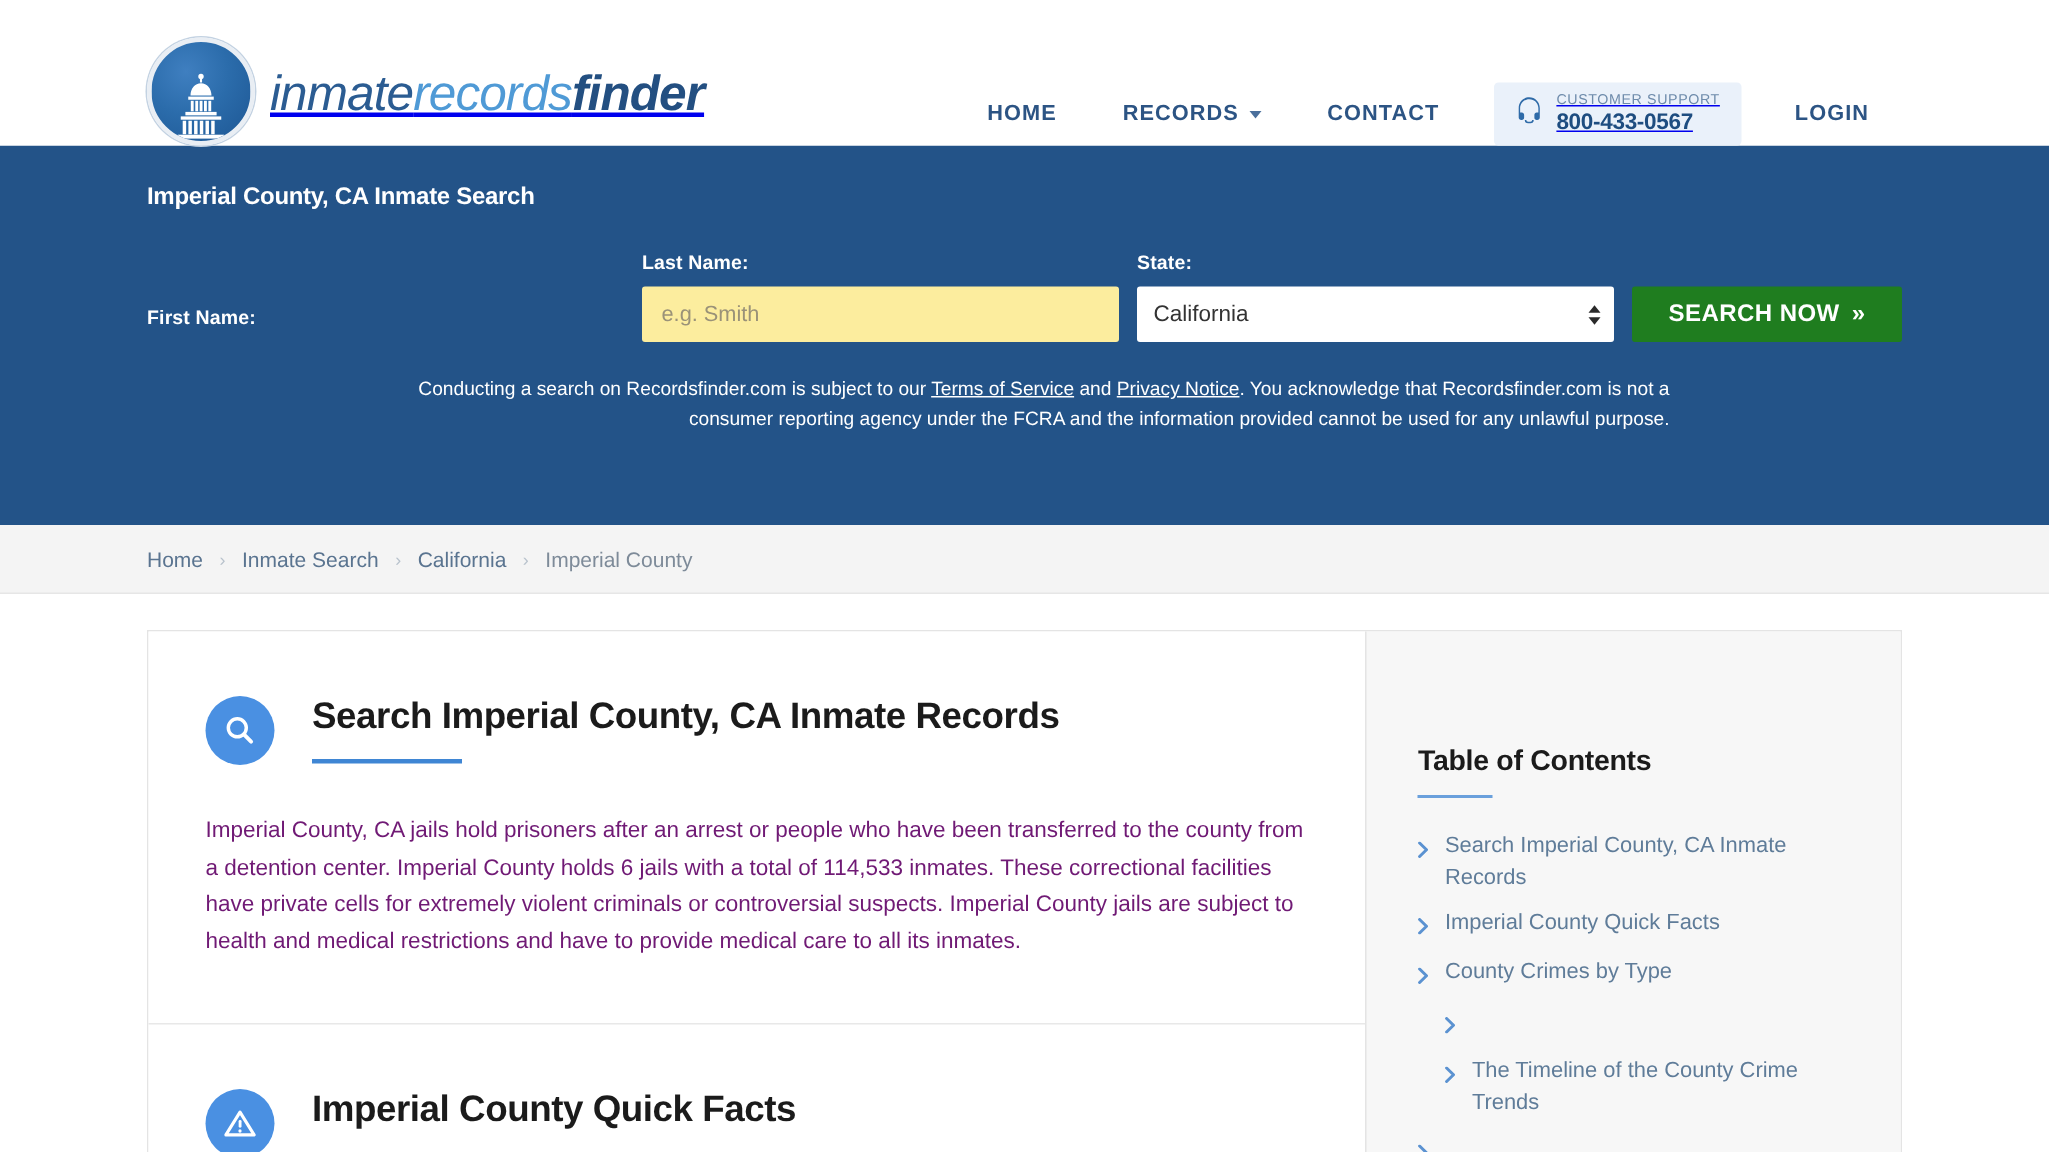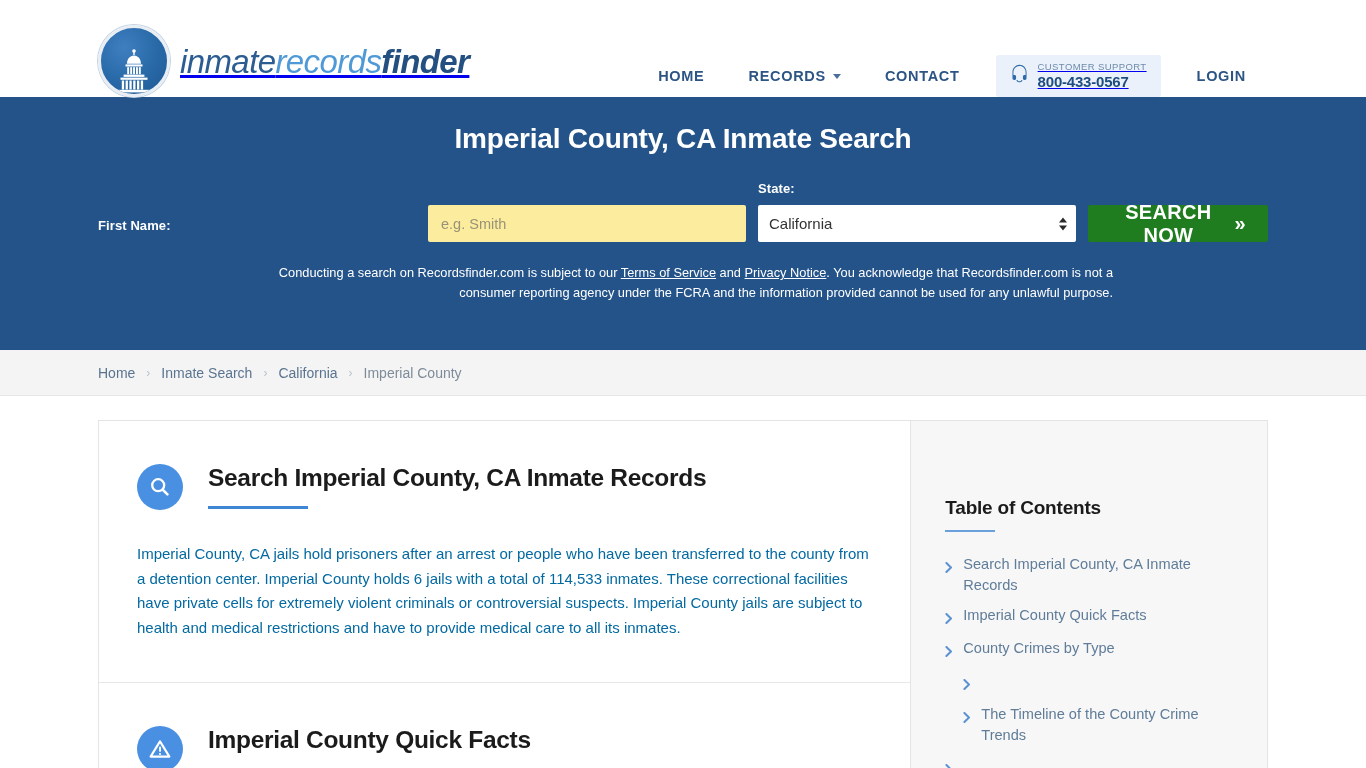--- a/index.html
+++ b/index.html
@@ -100,23 +100,23 @@
   }
 
   
   .hero {
     background: #235388;
     padding: 26px 98px 24px 98px;
     height: 253px;
   }
   .hero-title {
     color: #ffffff;
-    font-size: 28px;
+    font-size: 16px;
     font-weight: 700;
-    text-align: center;
+    text-align: left;
     letter-spacing: -0.2px;
     margin-bottom: 26px;
   }
   .search-row {
     display: flex;
     align-items: flex-end;
     gap: 12px;
   }
   .field { display: flex; flex-direction: column; }
   .f-first { width: 318px; }
@@ -163,21 +163,21 @@
   }
   .st-up, .st-dn { width: 0; height: 0; border-left: 4px solid transparent; border-right: 4px solid transparent; }
   .st-up { border-bottom: 5px solid #2a2a2a; }
   .st-dn { border-top: 5px solid #2a2a2a; }
   .search-btn {
     height: 37px;
     background: #1f7d1f;
     color: #ffffff;
     border: none;
     border-radius: 2px;
-    font-size: 20px;
+    font-size: 16px;
     font-weight: 700;
     letter-spacing: 0.3px;
     padding: 0 22px;
     font-family: "Liberation Sans", sans-serif;
     display: flex; align-items: center; gap: 8px;
     cursor: pointer;
     flex: 1;
     justify-content: center;
   }
   .disclaimer {
@@ -267,21 +267,21 @@
   .sec-rule {
     width: 100px;
     height: 3px;
     background: #3f86d4;
     margin-top: 14px;
   }
   .sec-body {
     margin-top: 32px;
     font-size: 15px;
     line-height: 1.64;
-    color: #0369a1;
+    color: #701a75;
   }
 
   
   .toc-title {
     font-size: 19px;
     font-weight: 700;
     color: #1b1b1b;
     letter-spacing: -0.2px;
     margin-top: 40px;
   }
@@ -377,20 +377,21 @@
 
 <section class="hero">
   <h1 class="hero-title">Imperial County, CA Inmate Search</h1>
 
   <form class="search-row">
     <div class="field f-first">
       <label class="field-label">First Name:</label>
     </div>
 
     <div class="field f-last">
+      <label class="field-label">Last Name:</label>
       <input class="text-input" type="text" placeholder="e.g. Smith" style="">
     </div>
 
     <div class="field f-state">
       <label class="field-label">State:</label>
       <div class="select-wrap">
         <div class="select-input">
           <span>California</span>
         </div>
         <span class="stepper">

